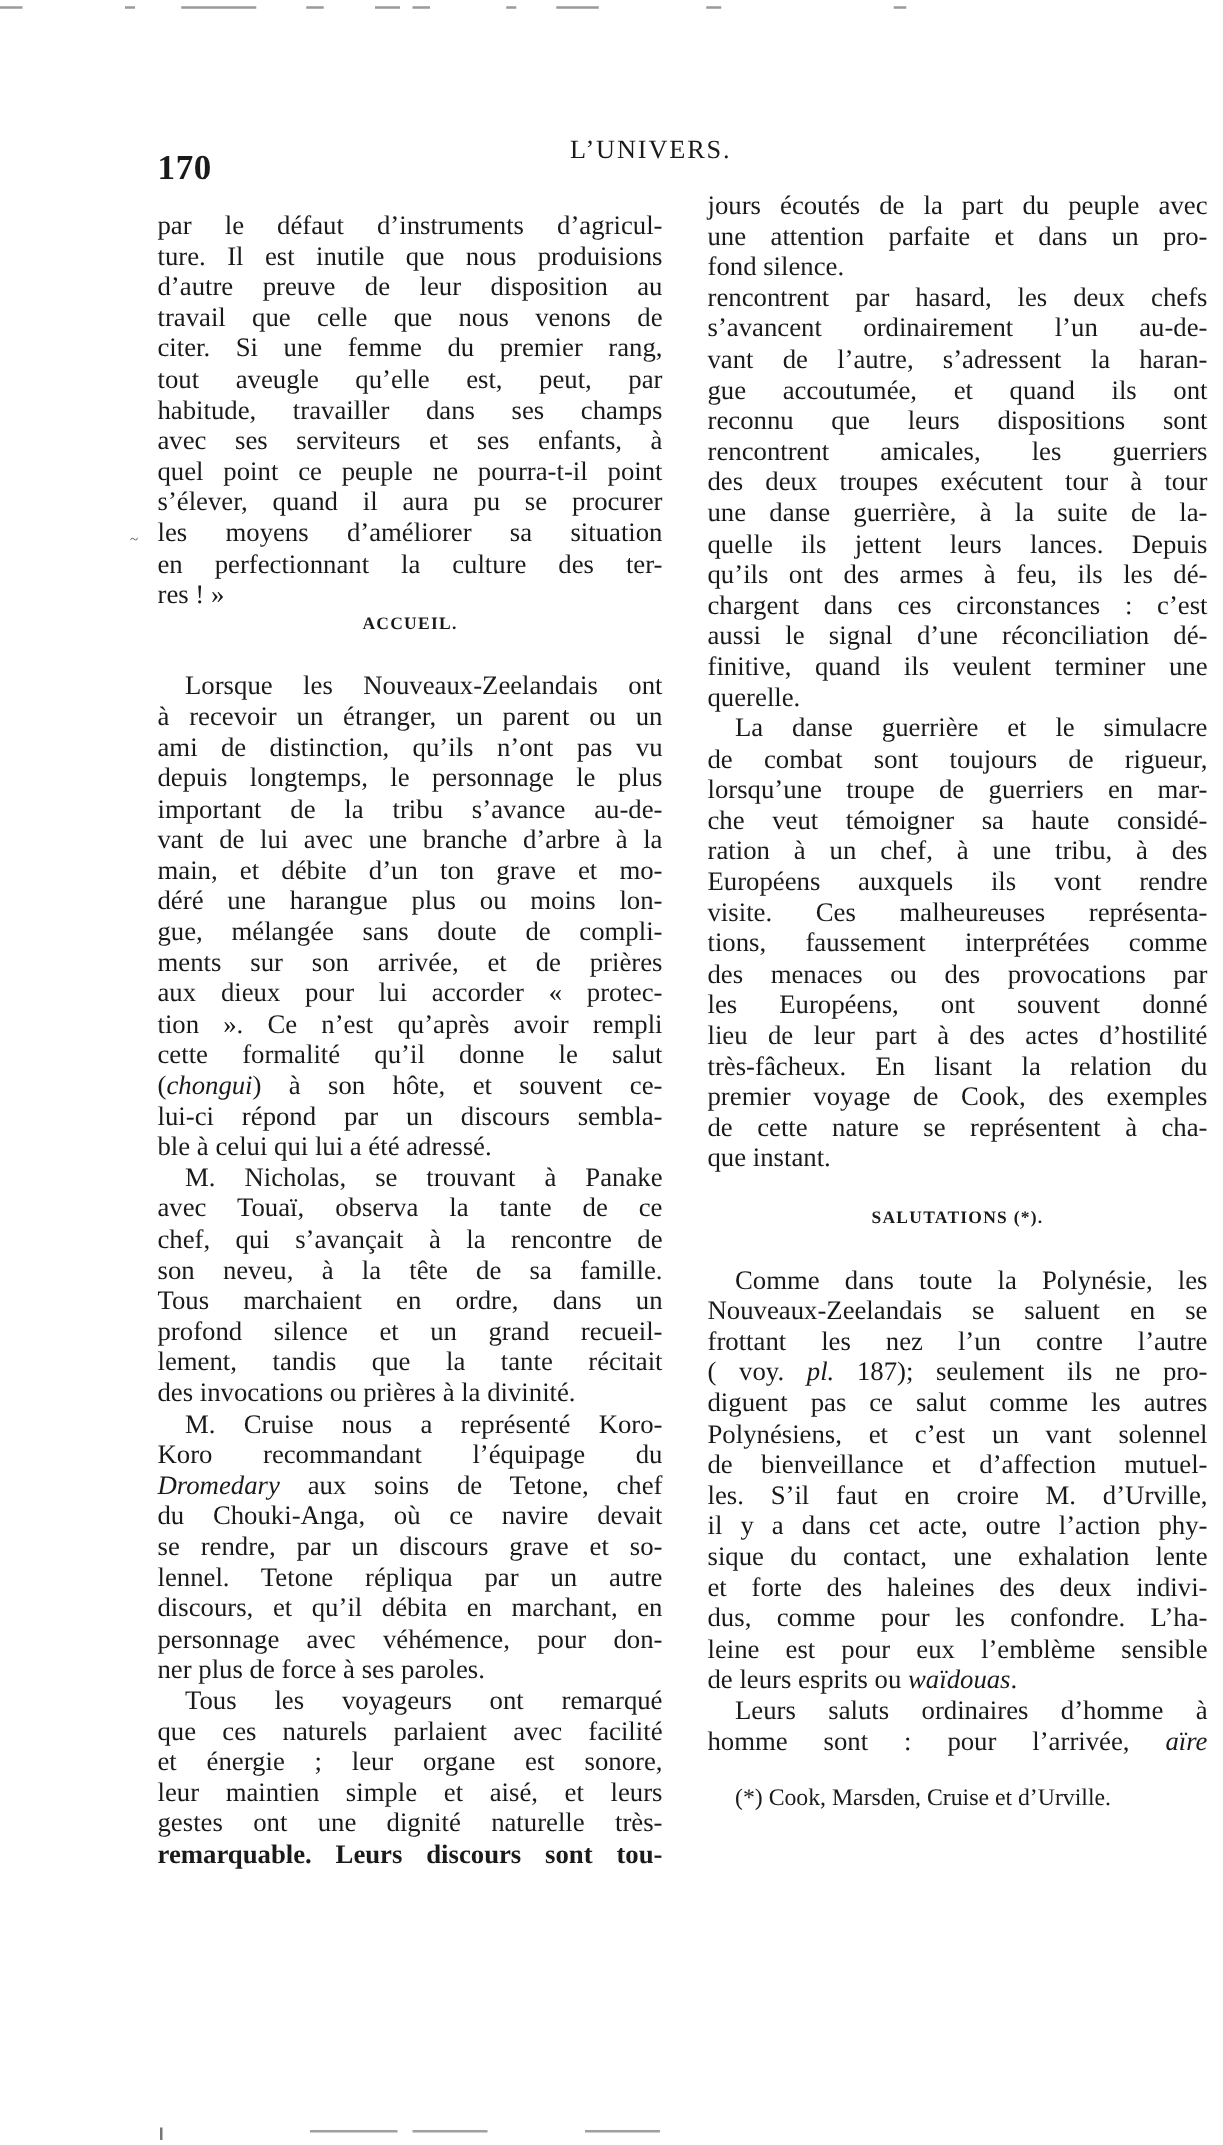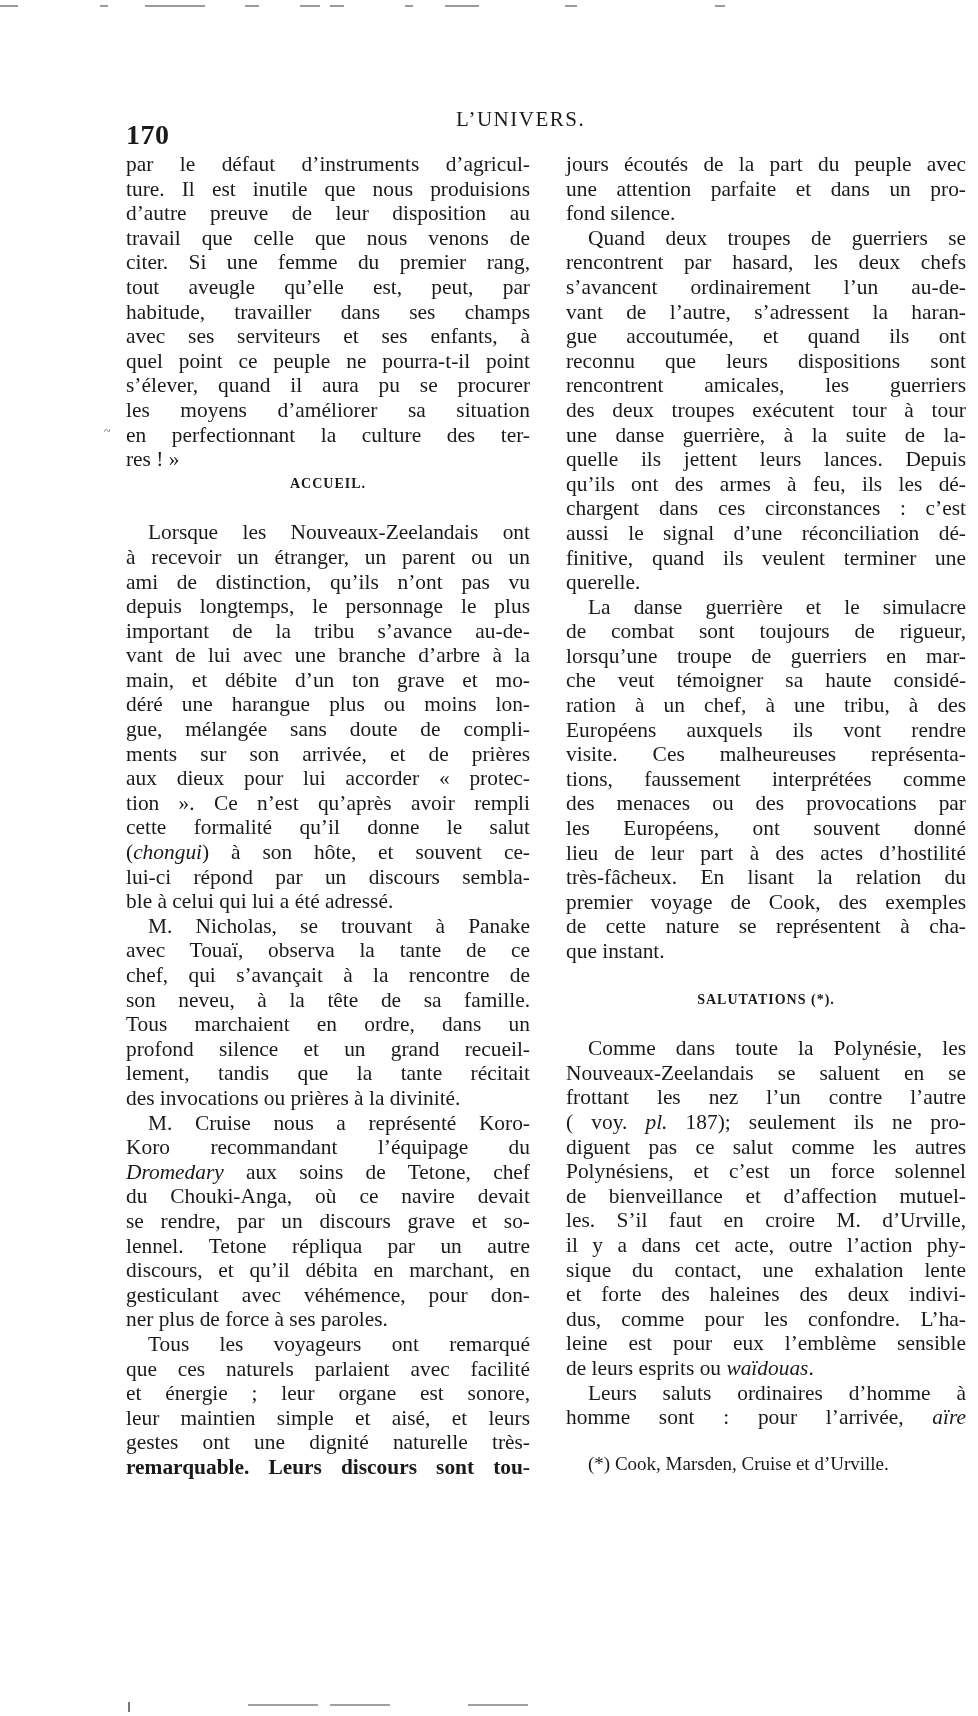--- a/index.html
+++ b/index.html
@@ -32,21 +32,21 @@
     }
     .running-title {
       position: absolute; left: 330px; top: 0;
       font-size: 21px; letter-spacing: 1.5px;
     }
     .column {
       position: absolute; top: 152px;
       font-size: 21.4px; line-height: 24.6px;
       text-align: justify;
     }
-    .col-left { left: 126px; width: 404px; }
+    .col-left { left: 126px; width: 404px; margin-top: 16px; }
     .col-right { left: 538px; width: 400px; margin-left: 28px; }
     .line {
       display: block; white-space: nowrap;
       text-align: justify; text-align-last: justify;
       height: 24.6px;
     }
     .line.last { text-align-last: left; }
     .indent { padding-left: 22px; }
     .heading {
       display: block; text-align: right; text-align-last: center;
@@ -143,21 +143,21 @@
   </div>
 
   <div>
     <span class="line indent">M. Cruise nous a représenté Koro-</span>
     <span class="line">Koro recommandant l’équipage du</span>
     <span class="line"><i>Dromedary</i><span> aux soins de Tetone, chef</span></span>
     <span class="line">du Chouki-Anga, où ce navire devait</span>
     <span class="line">se rendre, par un discours grave et so-</span>
     <span class="line">lennel. Tetone répliqua par un autre</span>
     <span class="line">discours, et qu’il débita en marchant, en</span>
-    <span class="line">gesticulant avec véhémence, pour don-</span>
+    <span class="line">personnage avec véhémence, pour don-</span>
     <span class="line last">ner plus de force à ses paroles.</span>
   </div>
 
   <div>
     <span class="line indent">Tous les voyageurs ont remarqué</span>
     <span class="line">que ces naturels parlaient avec facilité</span>
     <span class="line">et énergie ; leur organe est sonore,</span>
     <span class="line">leur maintien simple et aisé, et leurs</span>
     <span class="line">gestes ont une dignité naturelle très-</span>
     <span class="line" style="font-weight:bold;">remarquable. Leurs discours sont tou-</span>
@@ -165,21 +165,20 @@
 </div>
 
 <div class="column col-right">
   <div>
     <span class="line">jours écoutés de la part du peuple avec</span>
     <span class="line">une attention parfaite et dans un pro-</span>
     <span class="line last">fond silence.</span>
   </div>
 
   <div>
-    <span class="line indent">Quand deux troupes de guerriers se</span>
     <span class="line">rencontrent par hasard, les deux chefs</span>
     <span class="line">s’avancent ordinairement l’un au-de-</span>
     <span class="line">vant de l’autre, s’adressent la haran-</span>
     <span class="line">gue accoutumée, et quand ils ont</span>
     <span class="line">reconnu que leurs dispositions sont</span>
     <span class="line">rencontrent amicales, les guerriers</span>
     <span class="line">des deux troupes exécutent tour à tour</span>
     <span class="line">une danse guerrière, à la suite de la-</span>
     <span class="line">quelle ils jettent leurs lances. Depuis</span>
     <span class="line">qu’ils ont des armes à feu, ils les dé-</span>
@@ -210,21 +209,21 @@
   <span class="gap"></span>
   <span class="heading">SALUTATIONS (*).</span>
   <span class="gap"></span>
 
   <div>
     <span class="line indent">Comme dans toute la Polynésie, les</span>
     <span class="line">Nouveaux-Zeelandais se saluent en se</span>
     <span class="line">frottant les nez l’un contre l’autre</span>
     <span class="line"><span>( voy. </span><i>pl.</i><span> 187); seulement ils ne pro-</span></span>
     <span class="line">diguent pas ce salut comme les autres</span>
-    <span class="line">Polynésiens, et c’est un force solennel</span>
+    <span class="line">Polynésiens, et c’est un vant solennel</span>
     <span class="line">de bienveillance et d’affection mutuel-</span>
     <span class="line">les. S’il faut en croire M. d’Urville,</span>
     <span class="line">il y a dans cet acte, outre l’action phy-</span>
     <span class="line">sique du contact, une exhalation lente</span>
     <span class="line">et forte des haleines des deux indivi-</span>
     <span class="line">dus, comme pour les confondre. L’ha-</span>
     <span class="line">leine est pour eux l’emblème sensible</span>
     <span class="line last"><span>de leurs esprits ou </span><i>waïdouas</i><span>.</span></span>
   </div>
 

